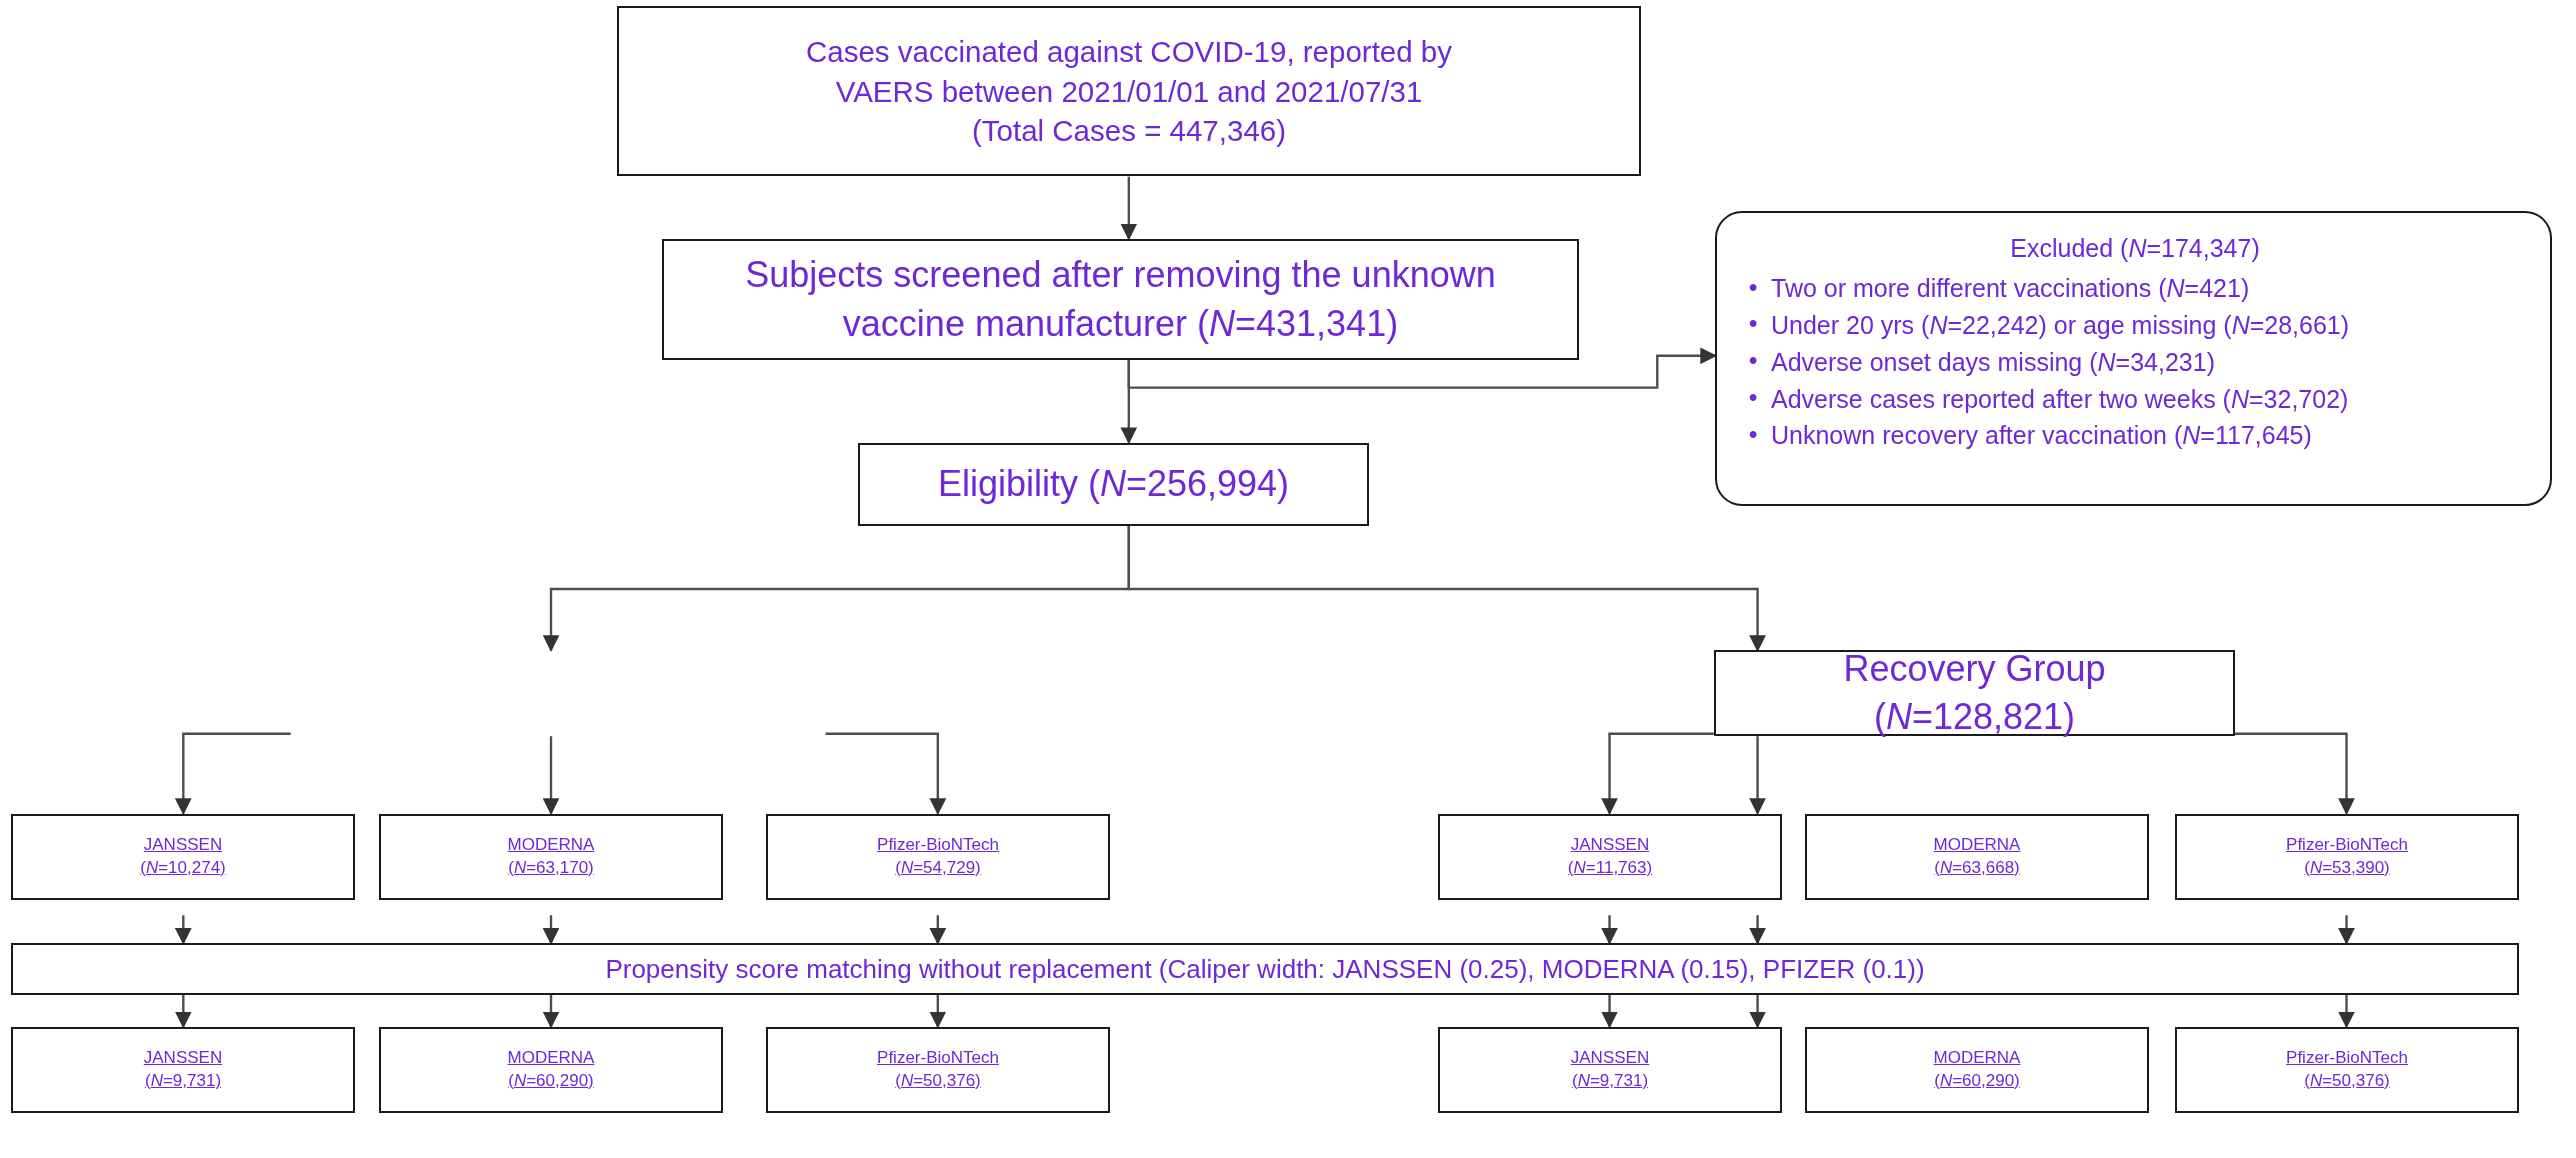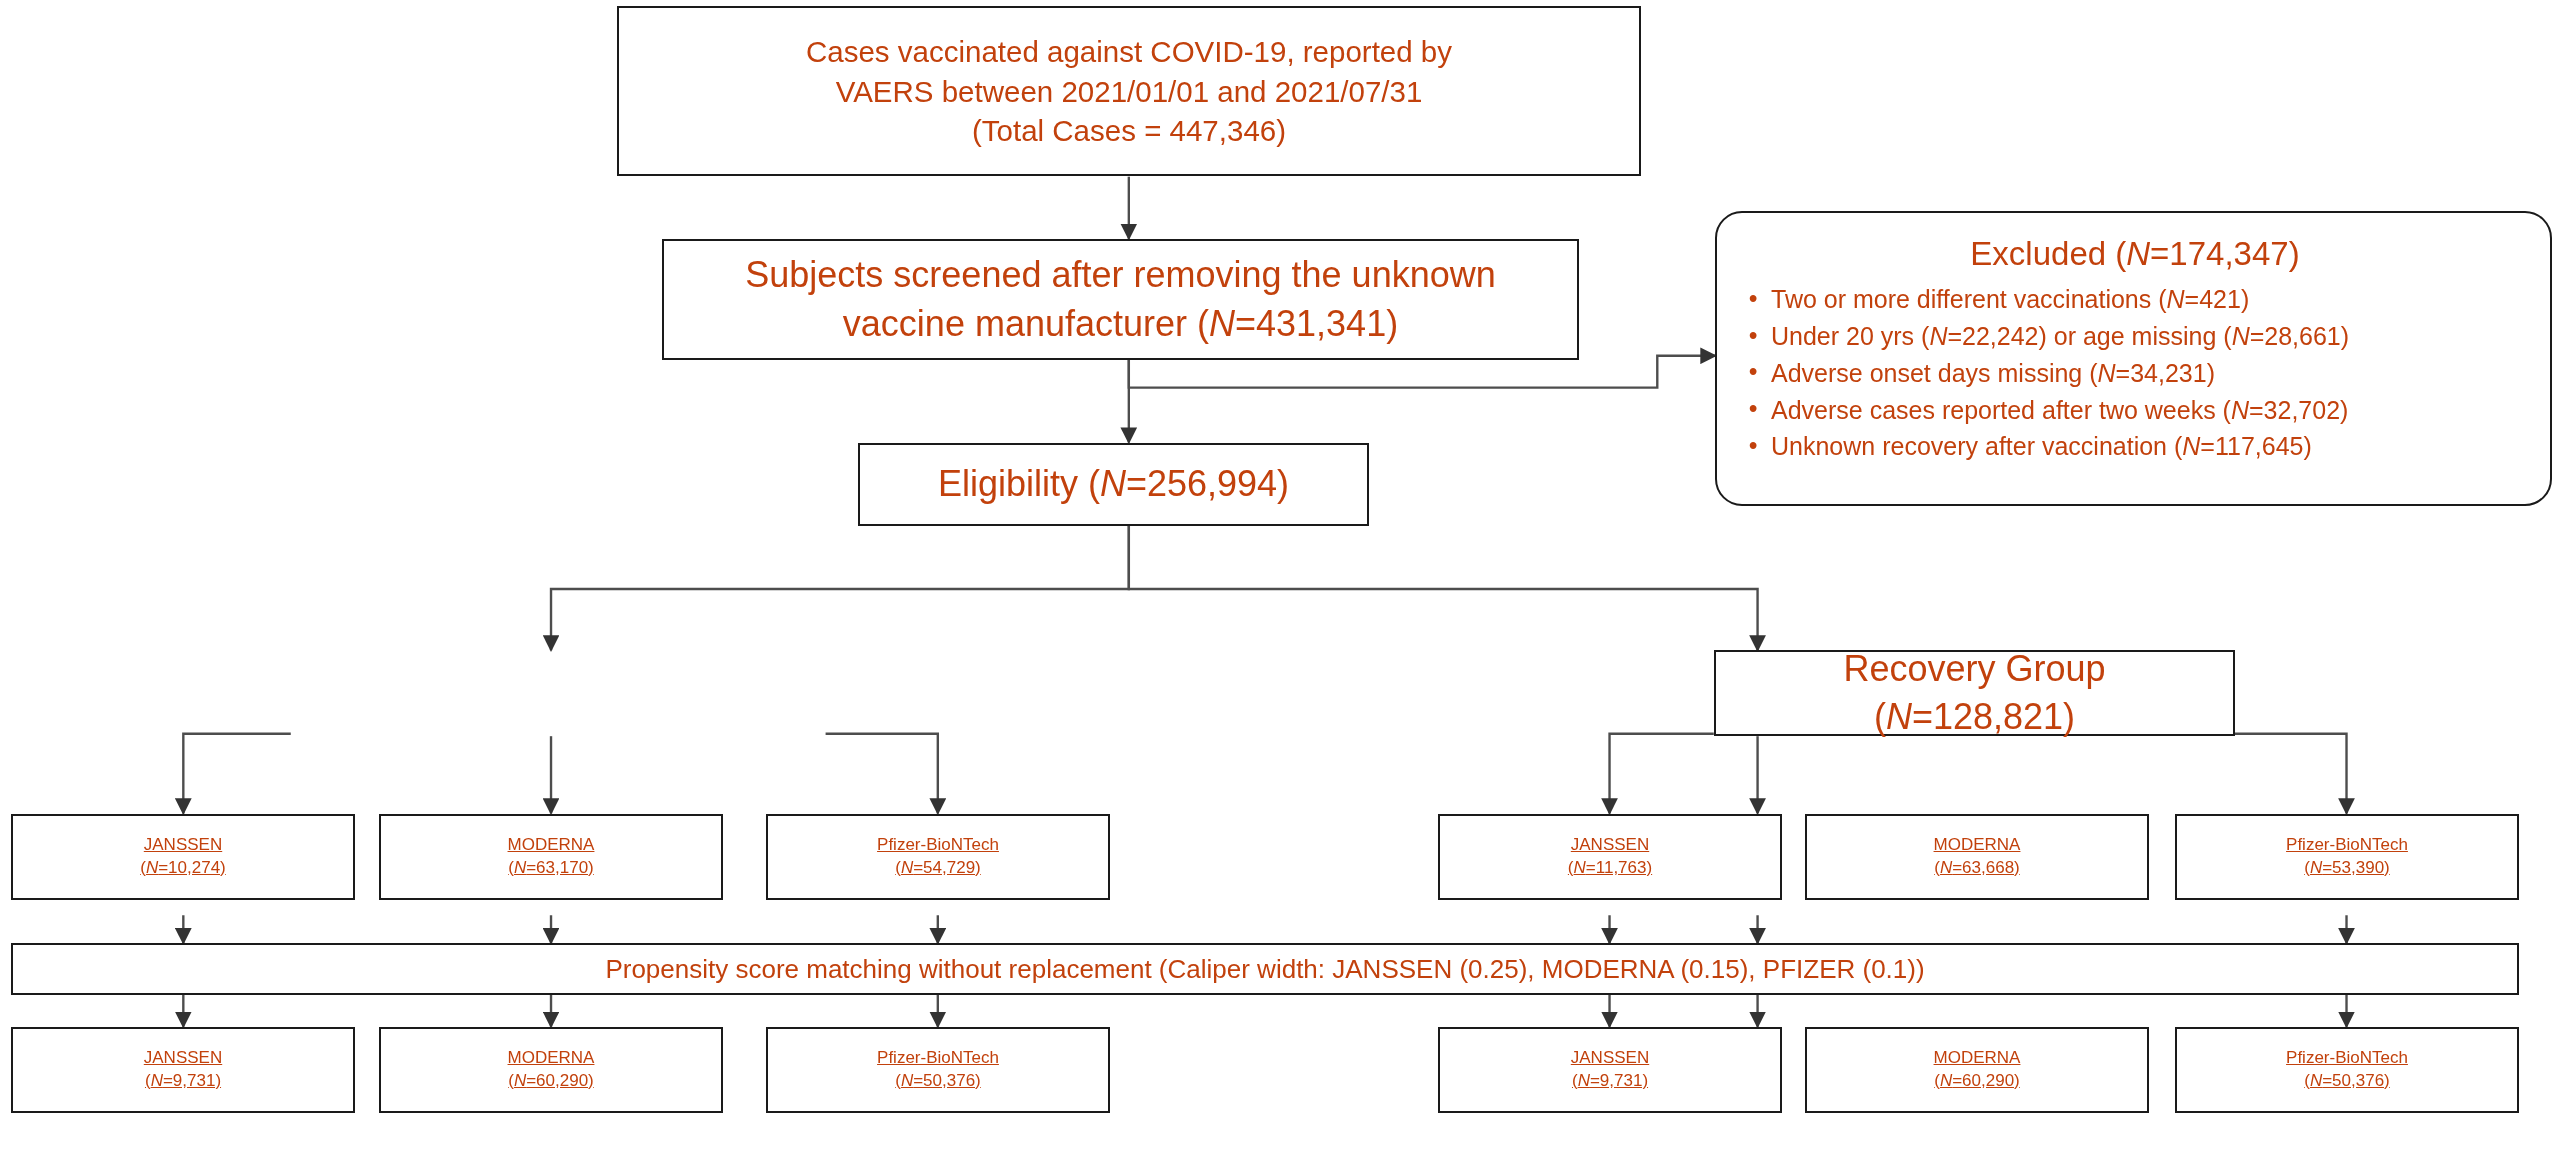--- a/index.html
+++ b/index.html
@@ -6,21 +6,21 @@
     margin: 0;
     padding: 0;
     background: #ffffff;
   }
   #root {
     position: relative;
     width: 2576px;
     height: 1158px;
     background: #ffffff;
     font-family: "Liberation Sans", sans-serif;
-    color: #c2410c;
+    color: #6d28d9;
     overflow: hidden;
   }
   #edges {
     position: absolute;
     left: 0;
     top: 0;
     width: 2576px;
     height: 1158px;
     pointer-events: none;
   }
@@ -49,21 +49,21 @@
     box-sizing: border-box;
     background: #ffffff;
     border: 2.4px solid #1a1a1a;
     border-radius: 27px;
     z-index: 2;
     padding: 17.5px 24px 17.5px 27px;
     text-align: left;
   }
   .excl-title {
     text-align: center;
-    font-size: 33px;
+    font-size: 25px;
     line-height: 1.4;
     white-space: nowrap;
   }
   .excl-list {
     list-style: none;
     margin: 4.8px 0 0 0;
     padding: 0;
   }
   .excl-list li {
     position: relative;

